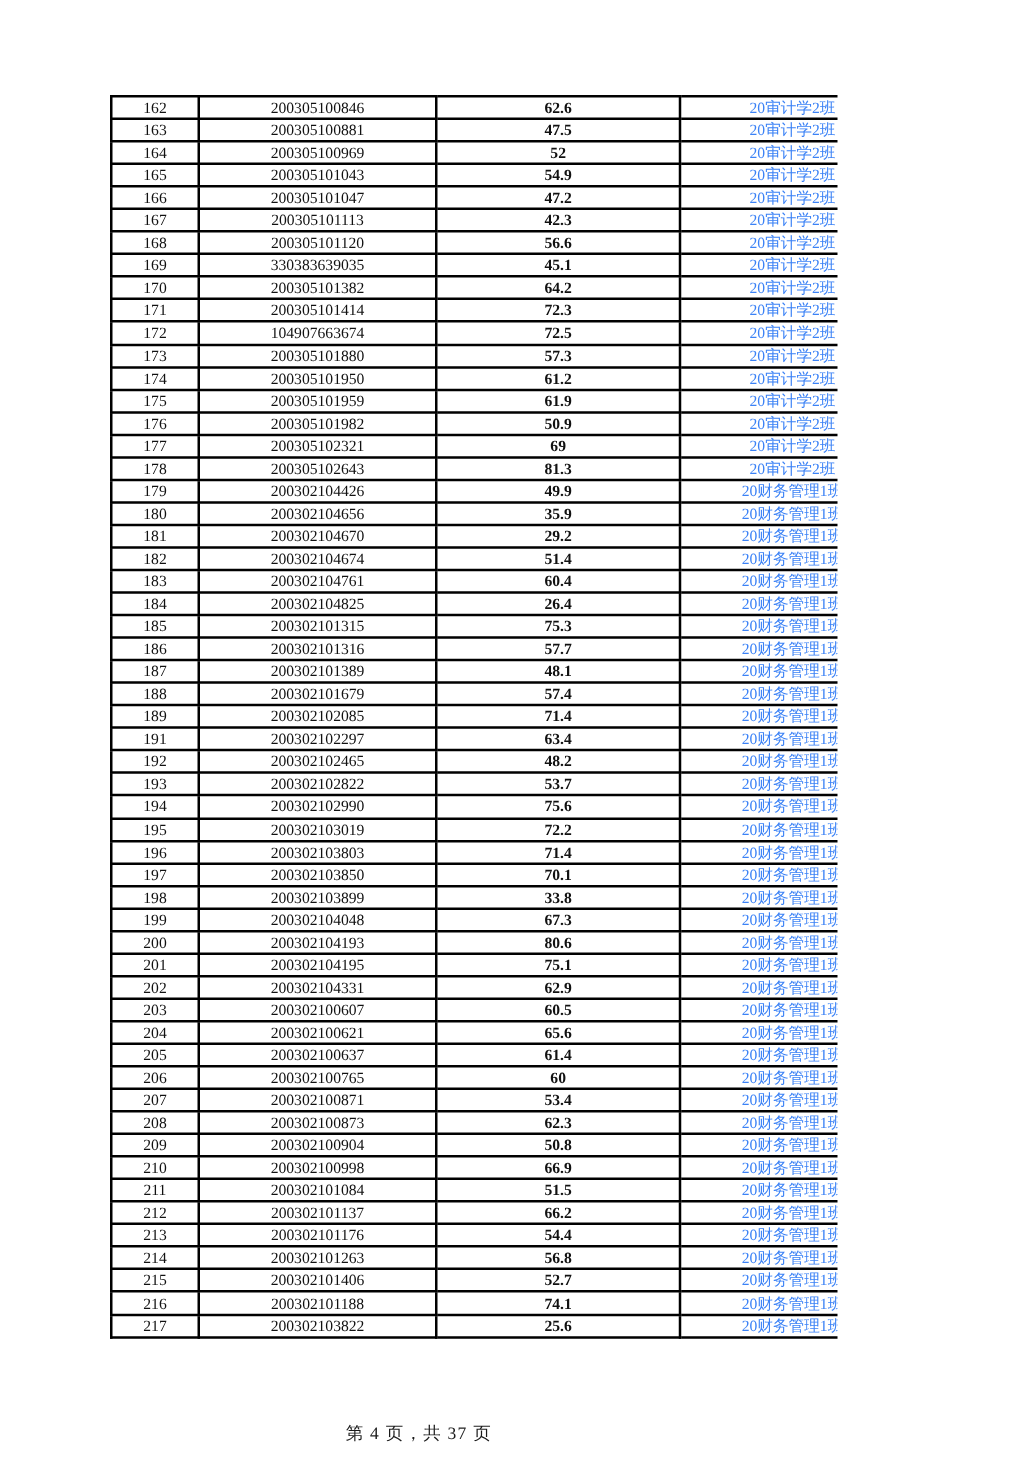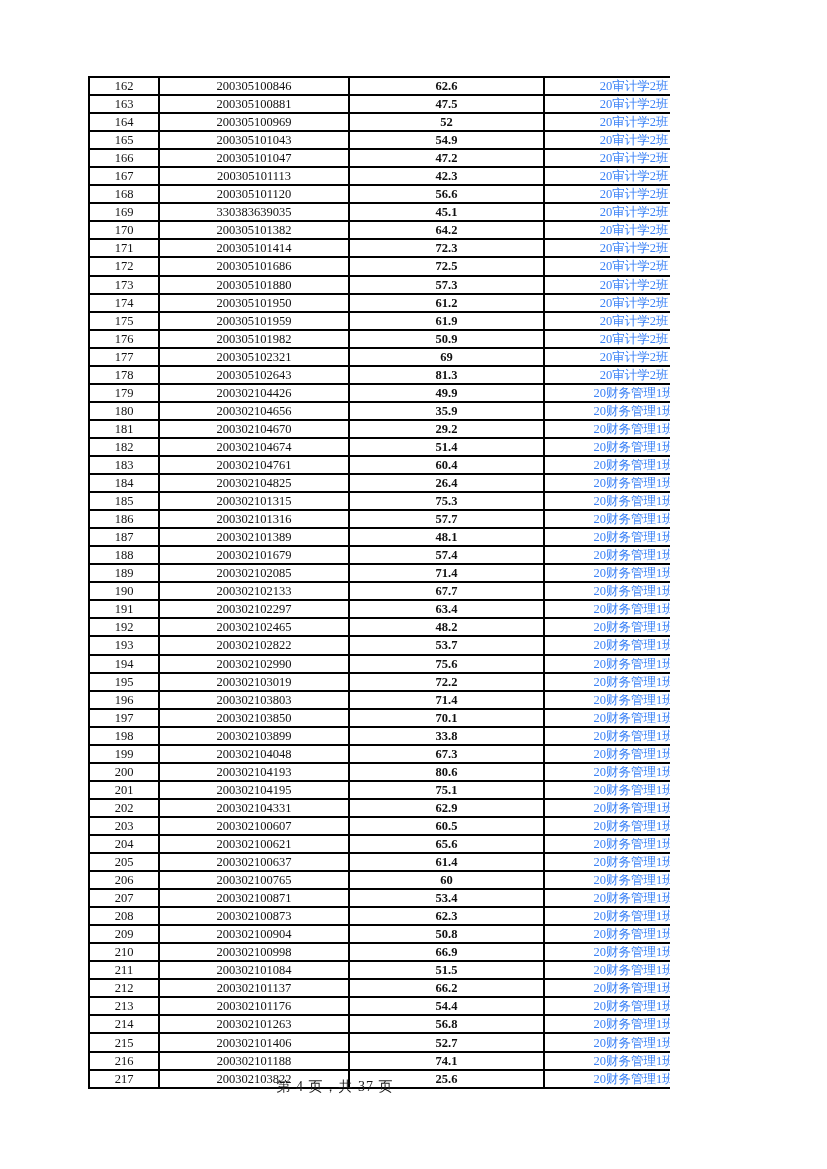--- a/index.html
+++ b/index.html
@@ -42,21 +42,21 @@
   table.grades td.c2 {
     font-weight: bold;
   }
   table.grades td.c3 {
     color: #3b82f6;
   }
   .footer {
     position: absolute;
     left: 0;
     right: 0;
-    top: 1078px;
+    top: 1138px;
     text-align: center;
     font-size: 14px;
     color: #1a1a1a;
     letter-spacing: 1px;
   }
 </style>
 </head>
 <body>
 
 <div class="page">
@@ -124,21 +124,21 @@
           <td class="c3">20审计学2班</td>
         </tr>
         <tr>
           <td class="c0">171</td>
           <td class="c1">200305101414</td>
           <td class="c2">72.3</td>
           <td class="c3">20审计学2班</td>
         </tr>
         <tr>
           <td class="c0">172</td>
-          <td class="c1">200305101686</td>
+          <td class="c1">104907663674</td>
           <td class="c2">72.5</td>
           <td class="c3">20审计学2班</td>
         </tr>
         <tr>
           <td class="c0">173</td>
           <td class="c1">200305101880</td>
           <td class="c2">57.3</td>
           <td class="c3">20审计学2班</td>
         </tr>
         <tr>
@@ -228,26 +228,20 @@
         <tr>
           <td class="c0">188</td>
           <td class="c1">200302101679</td>
           <td class="c2">57.4</td>
           <td class="c3">20财务管理1班</td>
         </tr>
         <tr>
           <td class="c0">189</td>
           <td class="c1">200302102085</td>
           <td class="c2">71.4</td>
-          <td class="c3">20财务管理1班</td>
-        </tr>
-        <tr>
-          <td class="c0">190</td>
-          <td class="c1">200302102133</td>
-          <td class="c2">67.7</td>
           <td class="c3">20财务管理1班</td>
         </tr>
         <tr>
           <td class="c0">191</td>
           <td class="c1">200302102297</td>
           <td class="c2">63.4</td>
           <td class="c3">20财务管理1班</td>
         </tr>
         <tr>
           <td class="c0">192</td>

